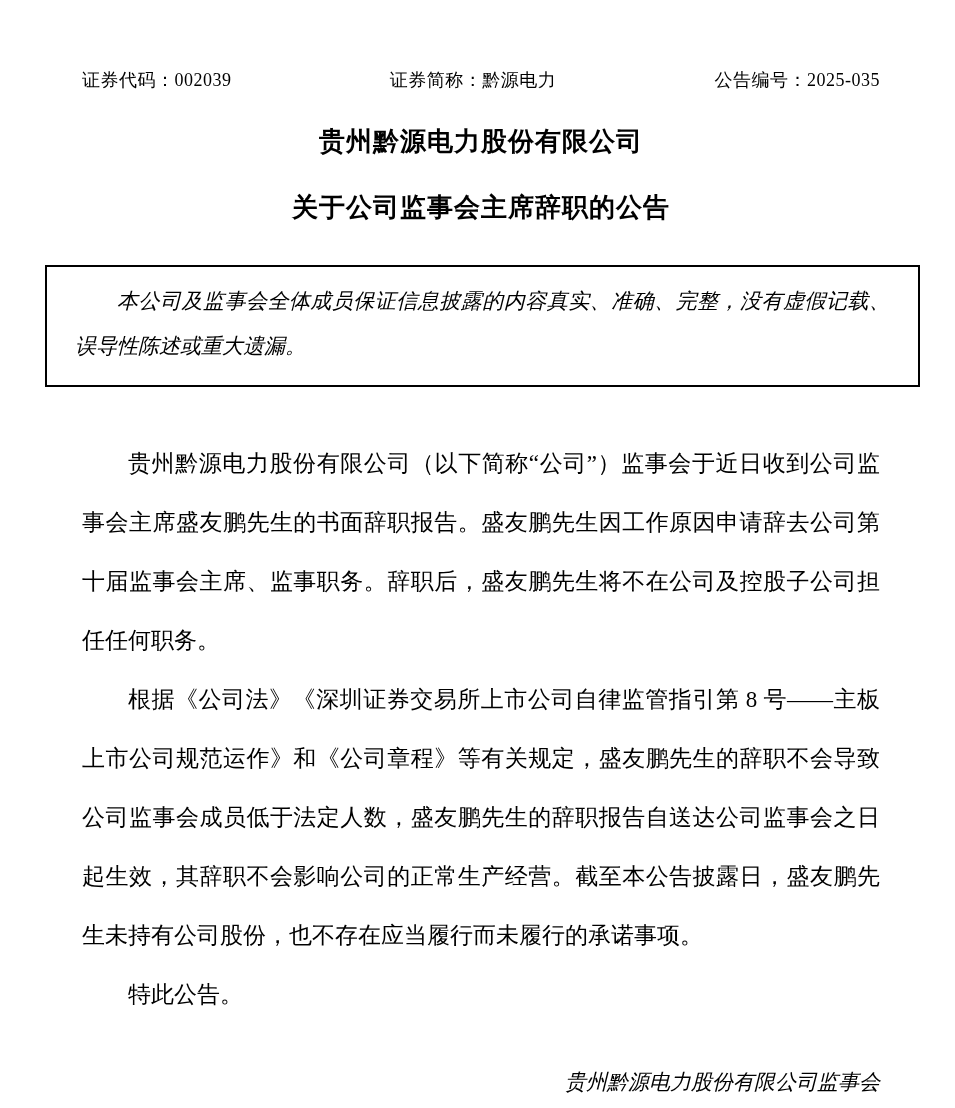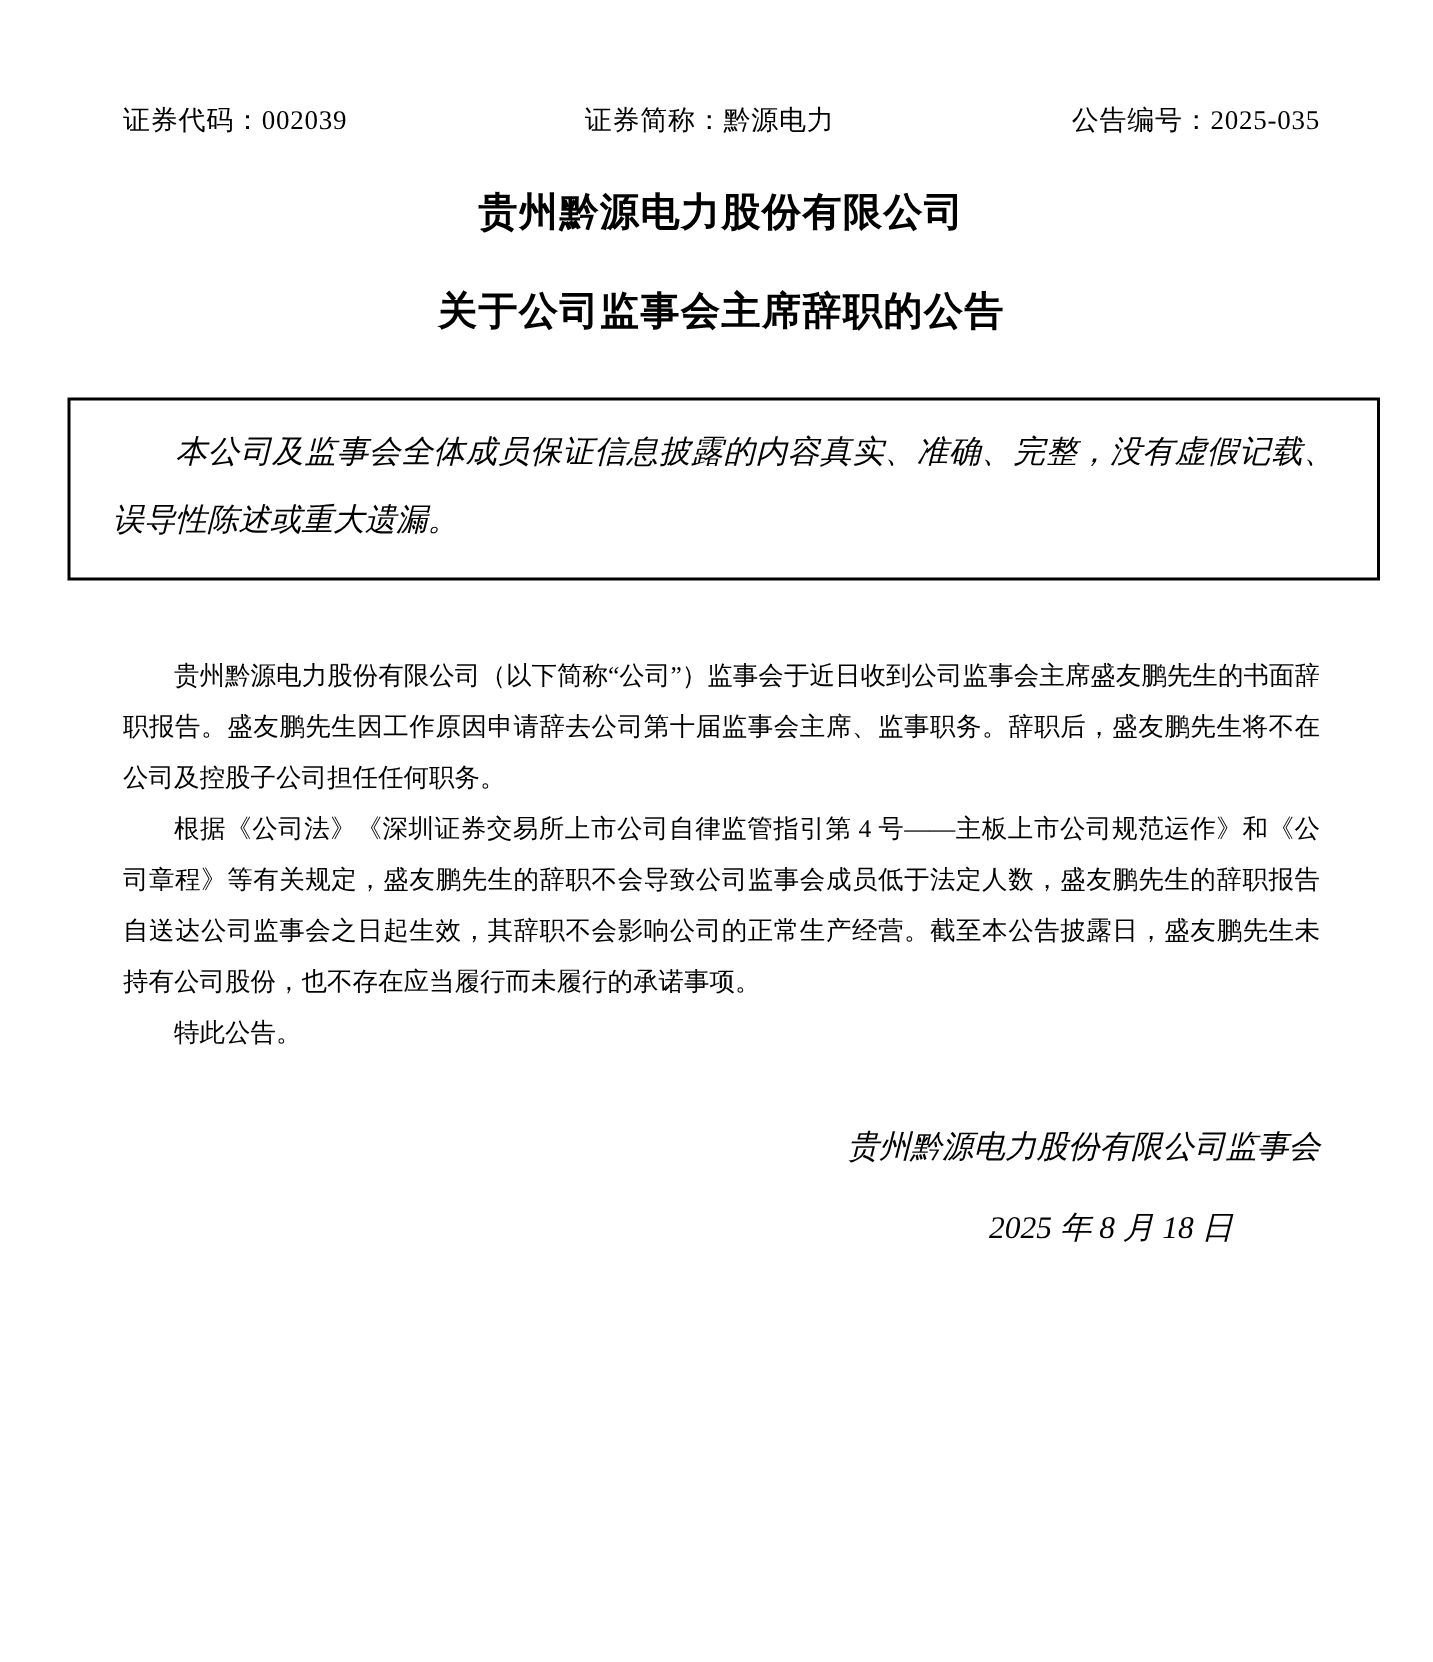--- a/index.html
+++ b/index.html
@@ -54,22 +54,22 @@
   .disclaimer-text {
     font-style: italic;
     font-size: 21px;
     line-height: 45px;
     text-indent: 2em;
     text-align: justify;
   }
   
   .body-block { margin-top: 47px; }
   .body-paragraph {
-    font-size: 17px;
-    line-height: 34px;
+    font-size: 23px;
+    line-height: 59px;
     text-indent: 2em;
     text-align: justify;
     text-justify: inter-ideograph;
   }
   
   .signature-block { margin-top: 36px; font-style: italic; }
   .signature-name {
     font-size: 21px;
     line-height: 45px;
     text-align: right;
@@ -97,21 +97,21 @@
     <div class="title-company">贵州黔源电力股份有限公司</div>
     <div class="title-subject">关于公司监事会主席辞职的公告</div>
   </div>
 
   <div class="disclaimer-box">
     <p class="disclaimer-text">本公司及监事会全体成员保证信息披露的内容真实、准确、完整，没有虚假记载、误导性陈述或重大遗漏。</p>
   </div>
 
   <div class="body-block">
     <p class="body-paragraph">贵州黔源电力股份有限公司（以下简称“公司”）监事会于近日收到公司监事会主席盛友鹏先生的书面辞职报告。盛友鹏先生因工作原因申请辞去公司第十届监事会主席、监事职务。辞职后，盛友鹏先生将不在公司及控股子公司担任任何职务。</p>
-    <p class="body-paragraph">根据《公司法》《深圳证券交易所上市公司自律监管指引第 4 号——主板上市公司规范运作》和《公司章程》等有关规定，盛友鹏先生的辞职不会导致公司监事会成员低于法定人数，盛友鹏先生的辞职报告自送达公司监事会之日起生效，其辞职不会影响公司的正常生产经营。截至本公告披露日，盛友鹏先生未持有公司股份，也不存在应当履行而未履行的承诺事项。</p>
+    <p class="body-paragraph">根据《公司法》《深圳证券交易所上市公司自律监管指引第 8 号——主板上市公司规范运作》和《公司章程》等有关规定，盛友鹏先生的辞职不会导致公司监事会成员低于法定人数，盛友鹏先生的辞职报告自送达公司监事会之日起生效，其辞职不会影响公司的正常生产经营。截至本公告披露日，盛友鹏先生未持有公司股份，也不存在应当履行而未履行的承诺事项。</p>
     <p class="body-paragraph">特此公告。</p>
   </div>
 
   <div class="signature-block">
     <div class="signature-name">贵州黔源电力股份有限公司监事会</div>
     <div class="signature-date">2025 年 8 月 18 日</div>
   </div>
 
 </div>
 

